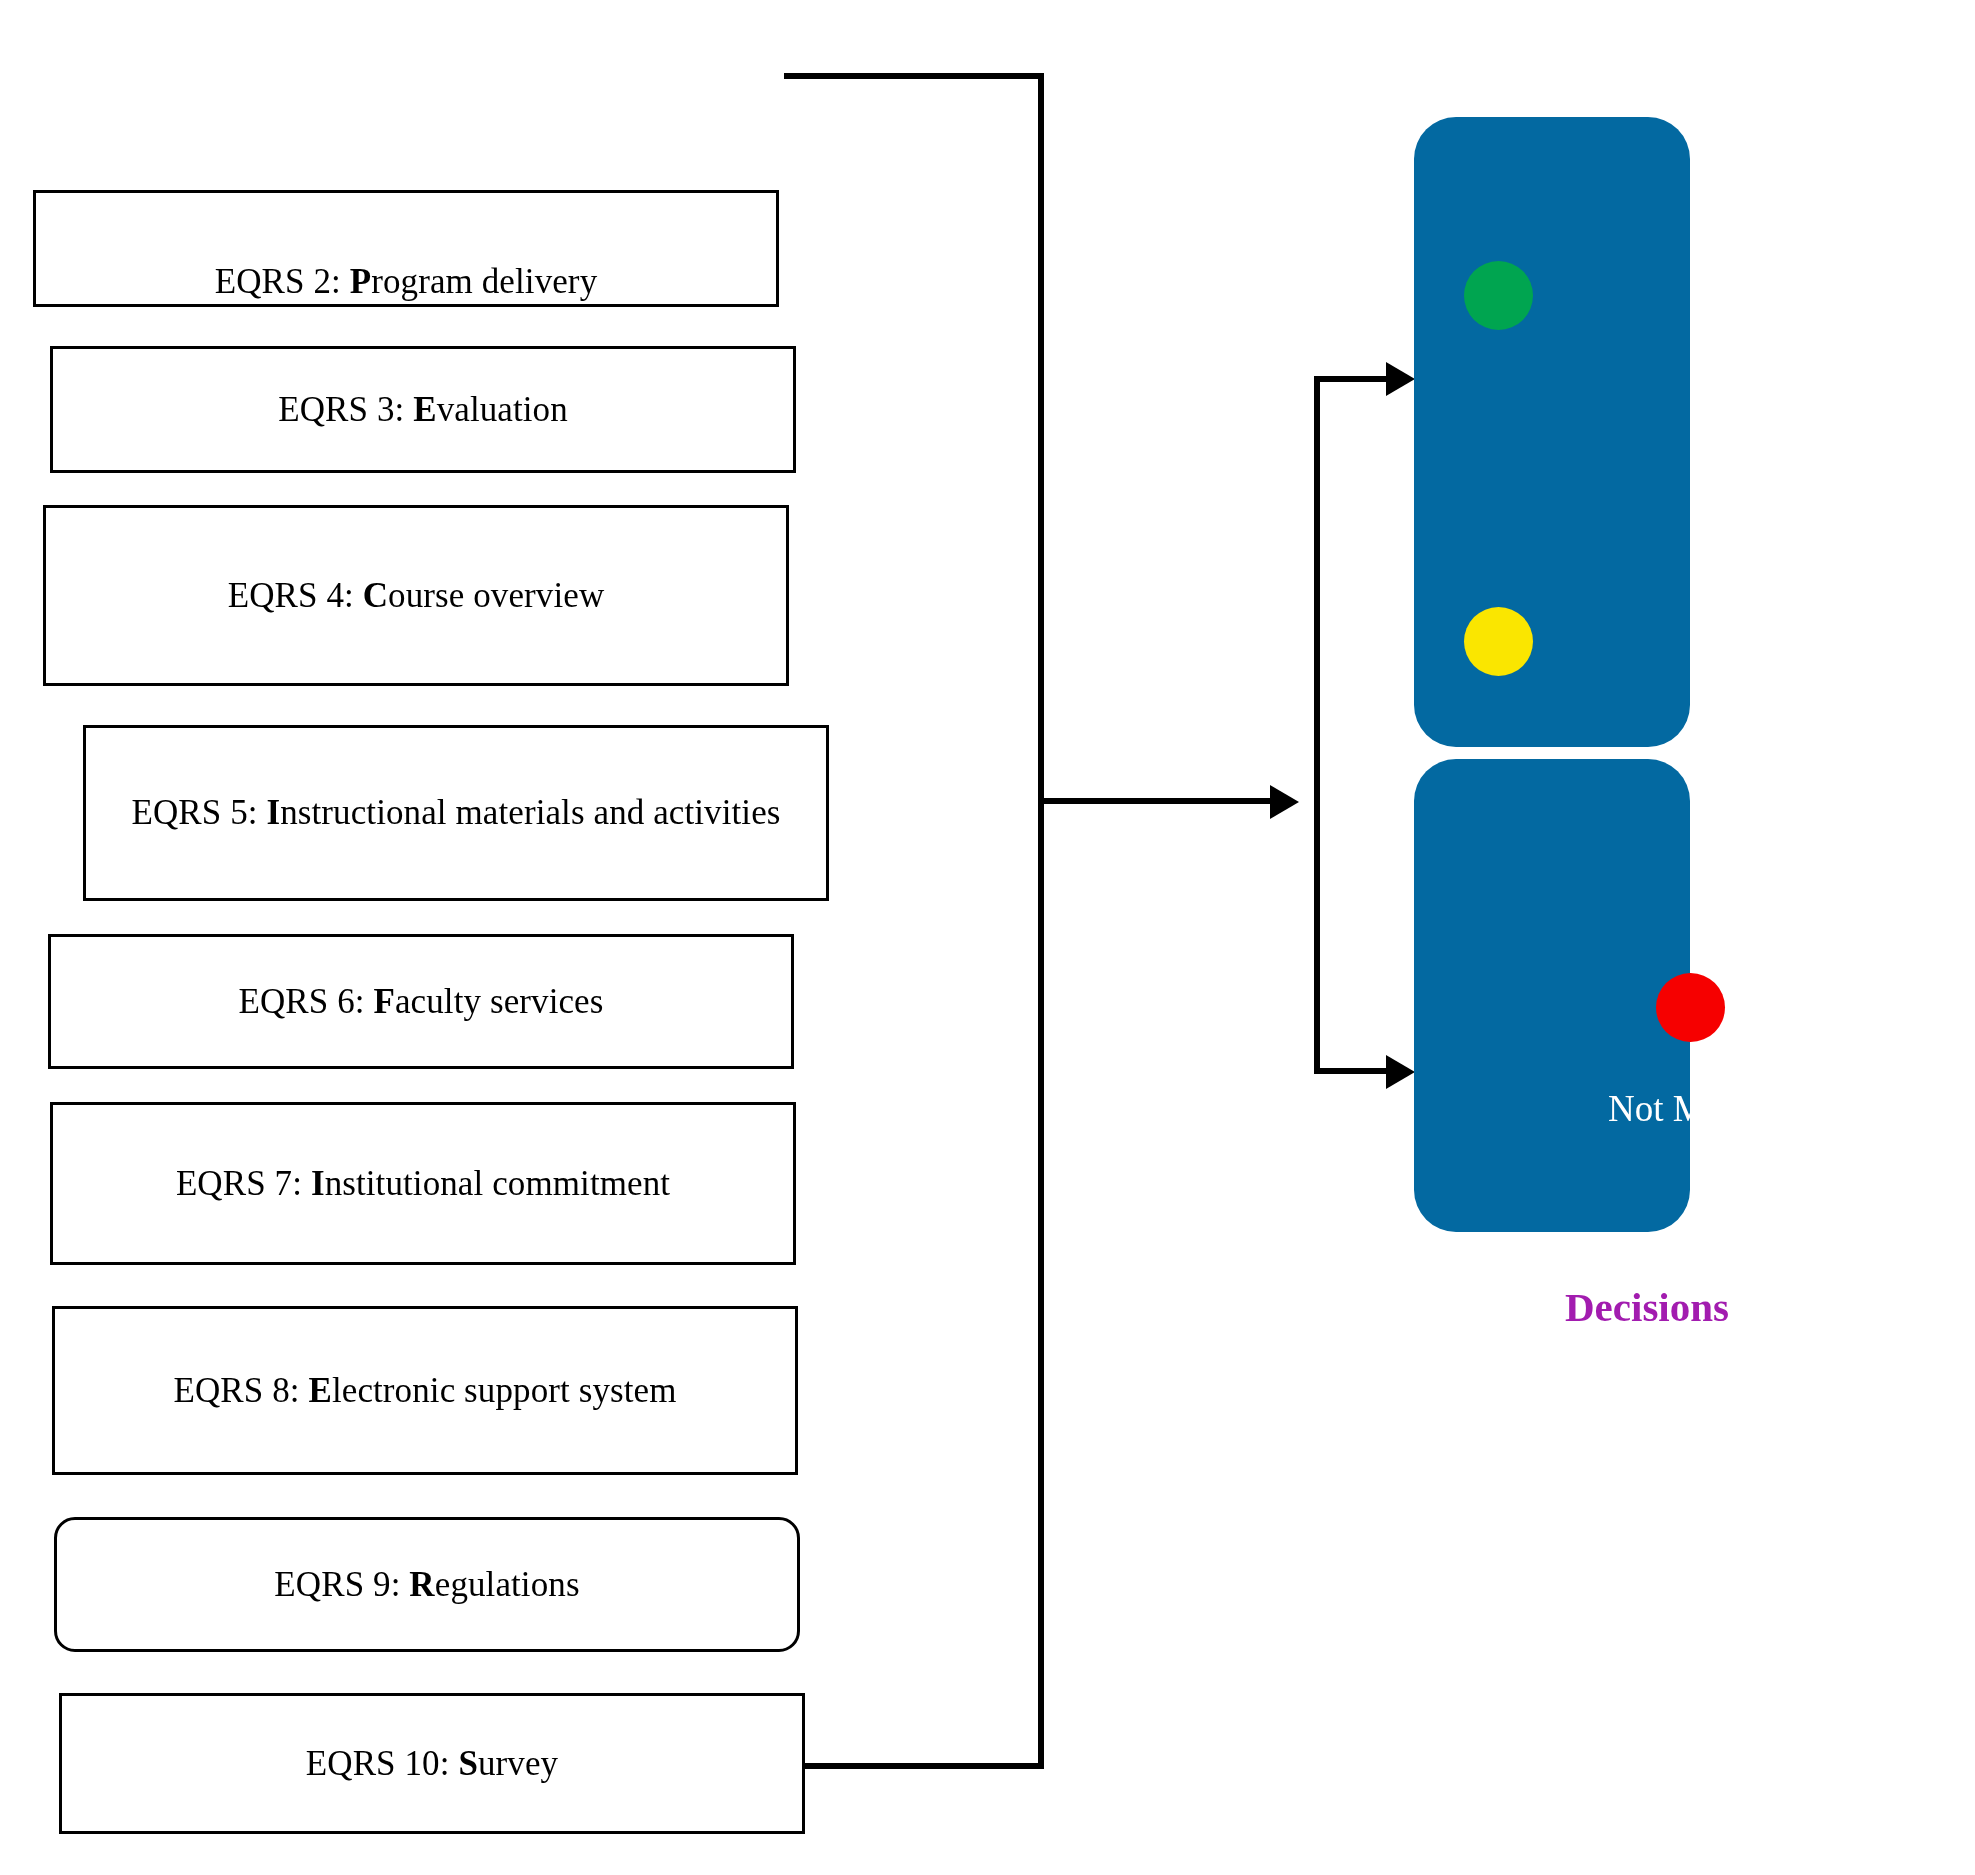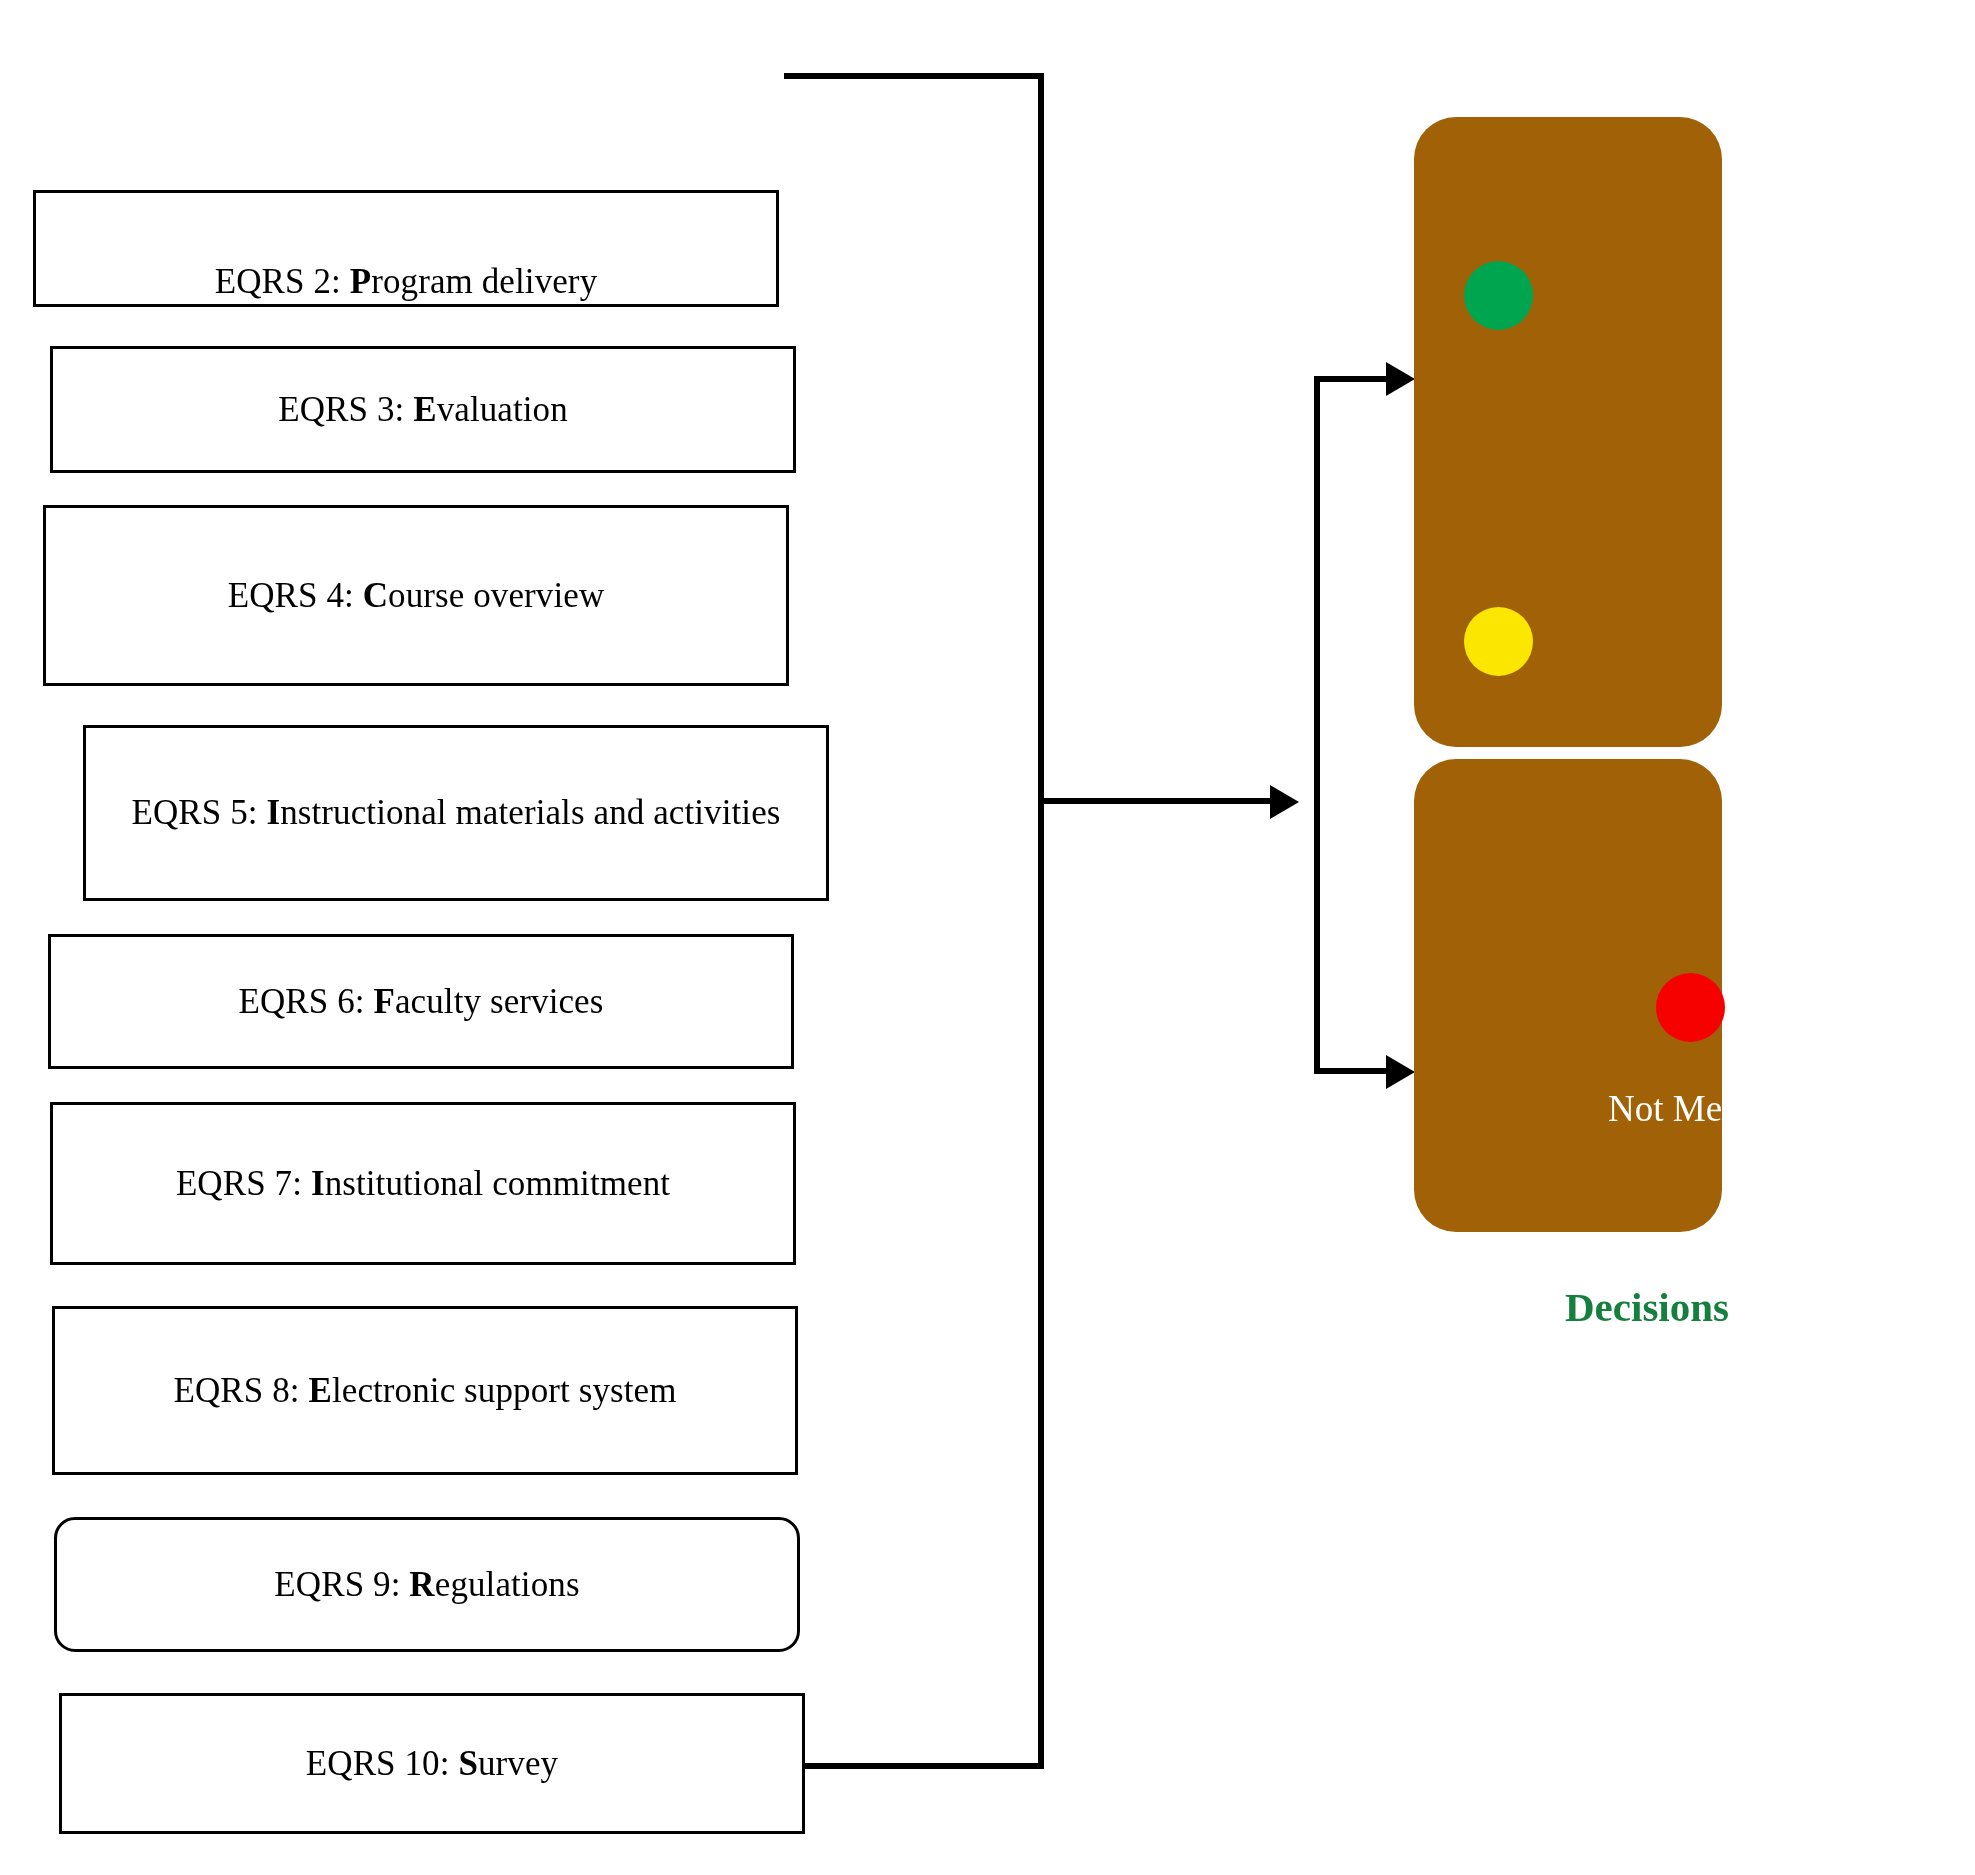--- a/index.html
+++ b/index.html
@@ -56,39 +56,38 @@
     width: 0;
     height: 0;
     border-top: 17px solid transparent;
     border-bottom: 17px solid transparent;
     border-left: 29px solid #000000;
   }
 
   
   .decision-panel {
     position: absolute;
-    background: #a16207;
+    background: #0369a1;
     border-radius: 42px;
-    padding-left: 32px;
   }
   .dot {
     position: absolute;
     border-radius: 50%;
   }
   .panel-text {
     position: absolute;
     color: #ffffff;
     font-size: 37px;
     white-space: nowrap;
   }
   .decisions-caption {
     position: absolute;
     font-size: 41px;
     font-weight: 700;
-    color: #15803d;
+    color: #a21caf;
     white-space: nowrap;
   }
 </style>
 </head>
 <body>
 
 <div id="root">
 
 
   <div class="eqrs-box" style="left:33px; top:190px; width:746px; height:117px;align-items:flex-end;">

